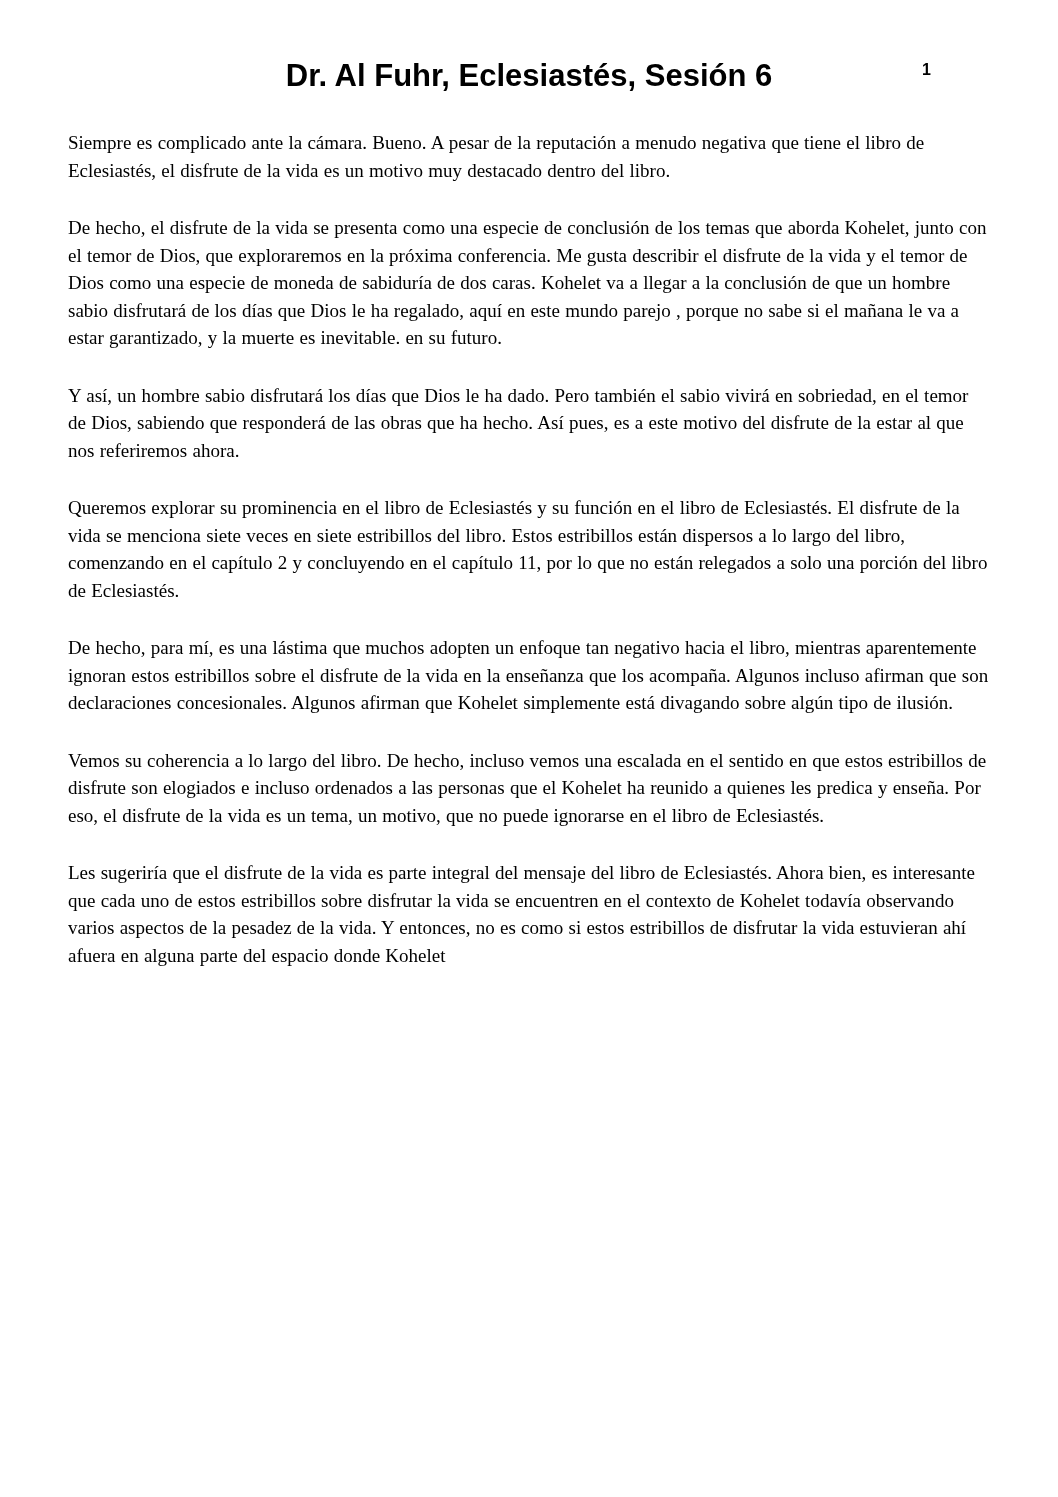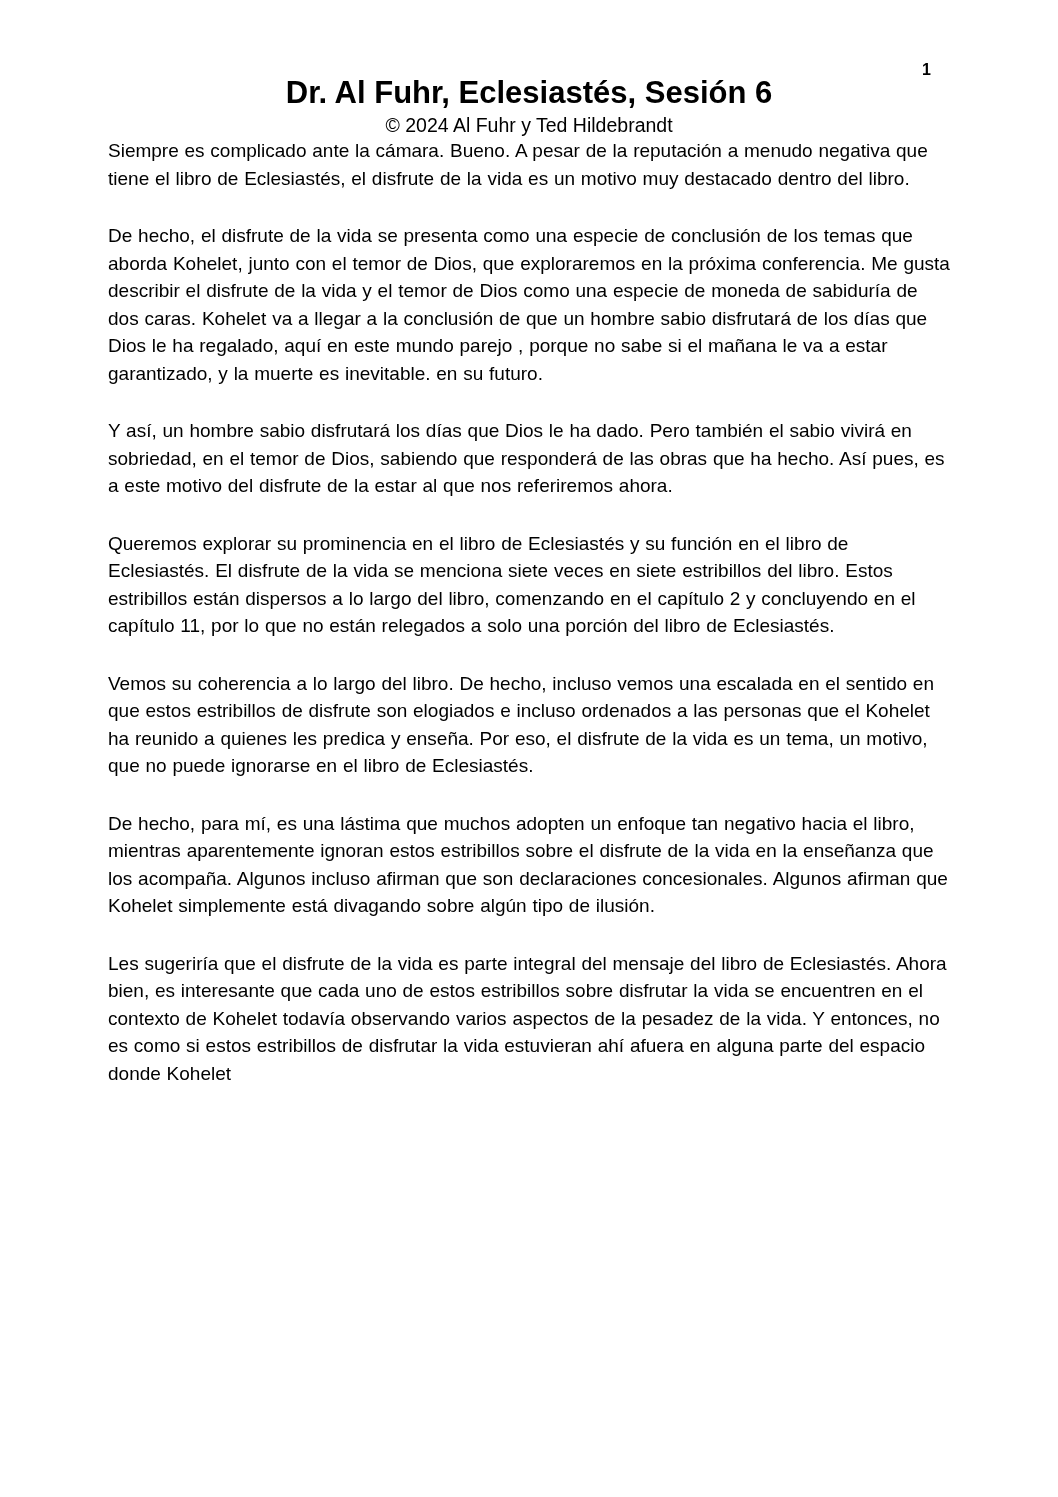--- a/index.html
+++ b/index.html
@@ -22,59 +22,60 @@
     position: absolute;
     top: 60px;
     right: 127px;
     font-size: 16px;
     line-height: 20px;
     font-weight: bold;
     color: #000000;
   }
   .doc-title {
     margin: 0;
-    padding-top: 74px;
+    padding-top: 57px;
     text-align: center;
     font-size: 31px;
     line-height: 37px;
     font-weight: bold;
     letter-spacing: 0px;
   }
   .doc-subtitle {
     margin: 2px 0 0 0;
     text-align: center;
     font-size: 19.5px;
     line-height: 24px;
     font-weight: normal;
   }
   .content {
-    padding: 0 108px;
+    margin-top: 35px;
+    padding: 0 68px;
+    font-family: Liberation Serif, serif;
   }
   .content p {
     margin: 0 0 30px 0;
     font-size: 19px;
     line-height: 27.5px;
     text-align: left;
     word-spacing: 0.5px;
   }
 </style>
 </head>
 <body>
 
 <div class="page">
 
   <div class="page-number">1</div>
 
   <h1 class="doc-title">Dr. Al Fuhr, Eclesiastés, Sesión 6</h1>
 
-  <div class="doc-subtitle">© 2024 Al Fuhr y Ted Hildebrandt</div>
 
   <div class="content">
     <p>Siempre es complicado ante la cámara. Bueno. A pesar de la reputación a menudo negativa que tiene el libro de Eclesiastés, el disfrute de la vida es un motivo muy destacado dentro del libro.</p>
     <p>De hecho, el disfrute de la vida se presenta como una especie de conclusión de los temas que aborda Kohelet, junto con el temor de Dios, que exploraremos en la próxima conferencia. Me gusta describir el disfrute de la vida y el temor de Dios como una especie de moneda de sabiduría de dos caras. Kohelet va a llegar a la conclusión de que un hombre sabio disfrutará de los días que Dios le ha regalado, aquí en este mundo parejo , porque no sabe si el mañana le va a estar garantizado, y la muerte es inevitable. en su futuro.</p>
     <p>Y así, un hombre sabio disfrutará los días que Dios le ha dado. Pero también el sabio vivirá en sobriedad, en el temor de Dios, sabiendo que responderá de las obras que ha hecho. Así pues, es a este motivo del disfrute de la estar al que nos referiremos ahora.</p>
     <p>Queremos explorar su prominencia en el libro de Eclesiastés y su función en el libro de Eclesiastés. El disfrute de la vida se menciona siete veces en siete estribillos del libro. Estos estribillos están dispersos a lo largo del libro, comenzando en el capítulo 2 y concluyendo en el capítulo 11, por lo que no están relegados a solo una porción del libro de Eclesiastés.</p>
+    <p>De hecho, para mí, es una lástima que muchos adopten un enfoque tan negativo hacia el libro, mientras aparentemente ignoran estos estribillos sobre el disfrute de la vida en la enseñanza que los acompaña. Algunos incluso afirman que son declaraciones concesionales. Algunos afirman que Kohelet simplemente está divagando sobre algún tipo de ilusión.</p>
     <p>Vemos su coherencia a lo largo del libro. De hecho, incluso vemos una escalada en el sentido en que estos estribillos de disfrute son elogiados e incluso ordenados a las personas que el Kohelet ha reunido a quienes les predica y enseña. Por eso, el disfrute de la vida es un tema, un motivo, que no puede ignorarse en el libro de Eclesiastés.</p>
-    <p>De hecho, para mí, es una lástima que muchos adopten un enfoque tan negativo hacia el libro, mientras aparentemente ignoran estos estribillos sobre el disfrute de la vida en la enseñanza que los acompaña. Algunos incluso afirman que son declaraciones concesionales. Algunos afirman que Kohelet simplemente está divagando sobre algún tipo de ilusión.</p>
     <p>Les sugeriría que el disfrute de la vida es parte integral del mensaje del libro de Eclesiastés. Ahora bien, es interesante que cada uno de estos estribillos sobre disfrutar la vida se encuentren en el contexto de Kohelet todavía observando varios aspectos de la pesadez de la vida. Y entonces, no es como si estos estribillos de disfrutar la vida estuvieran ahí afuera en alguna parte del espacio donde Kohelet</p>
   </div>
 
 </div>
 
 </body></html>

